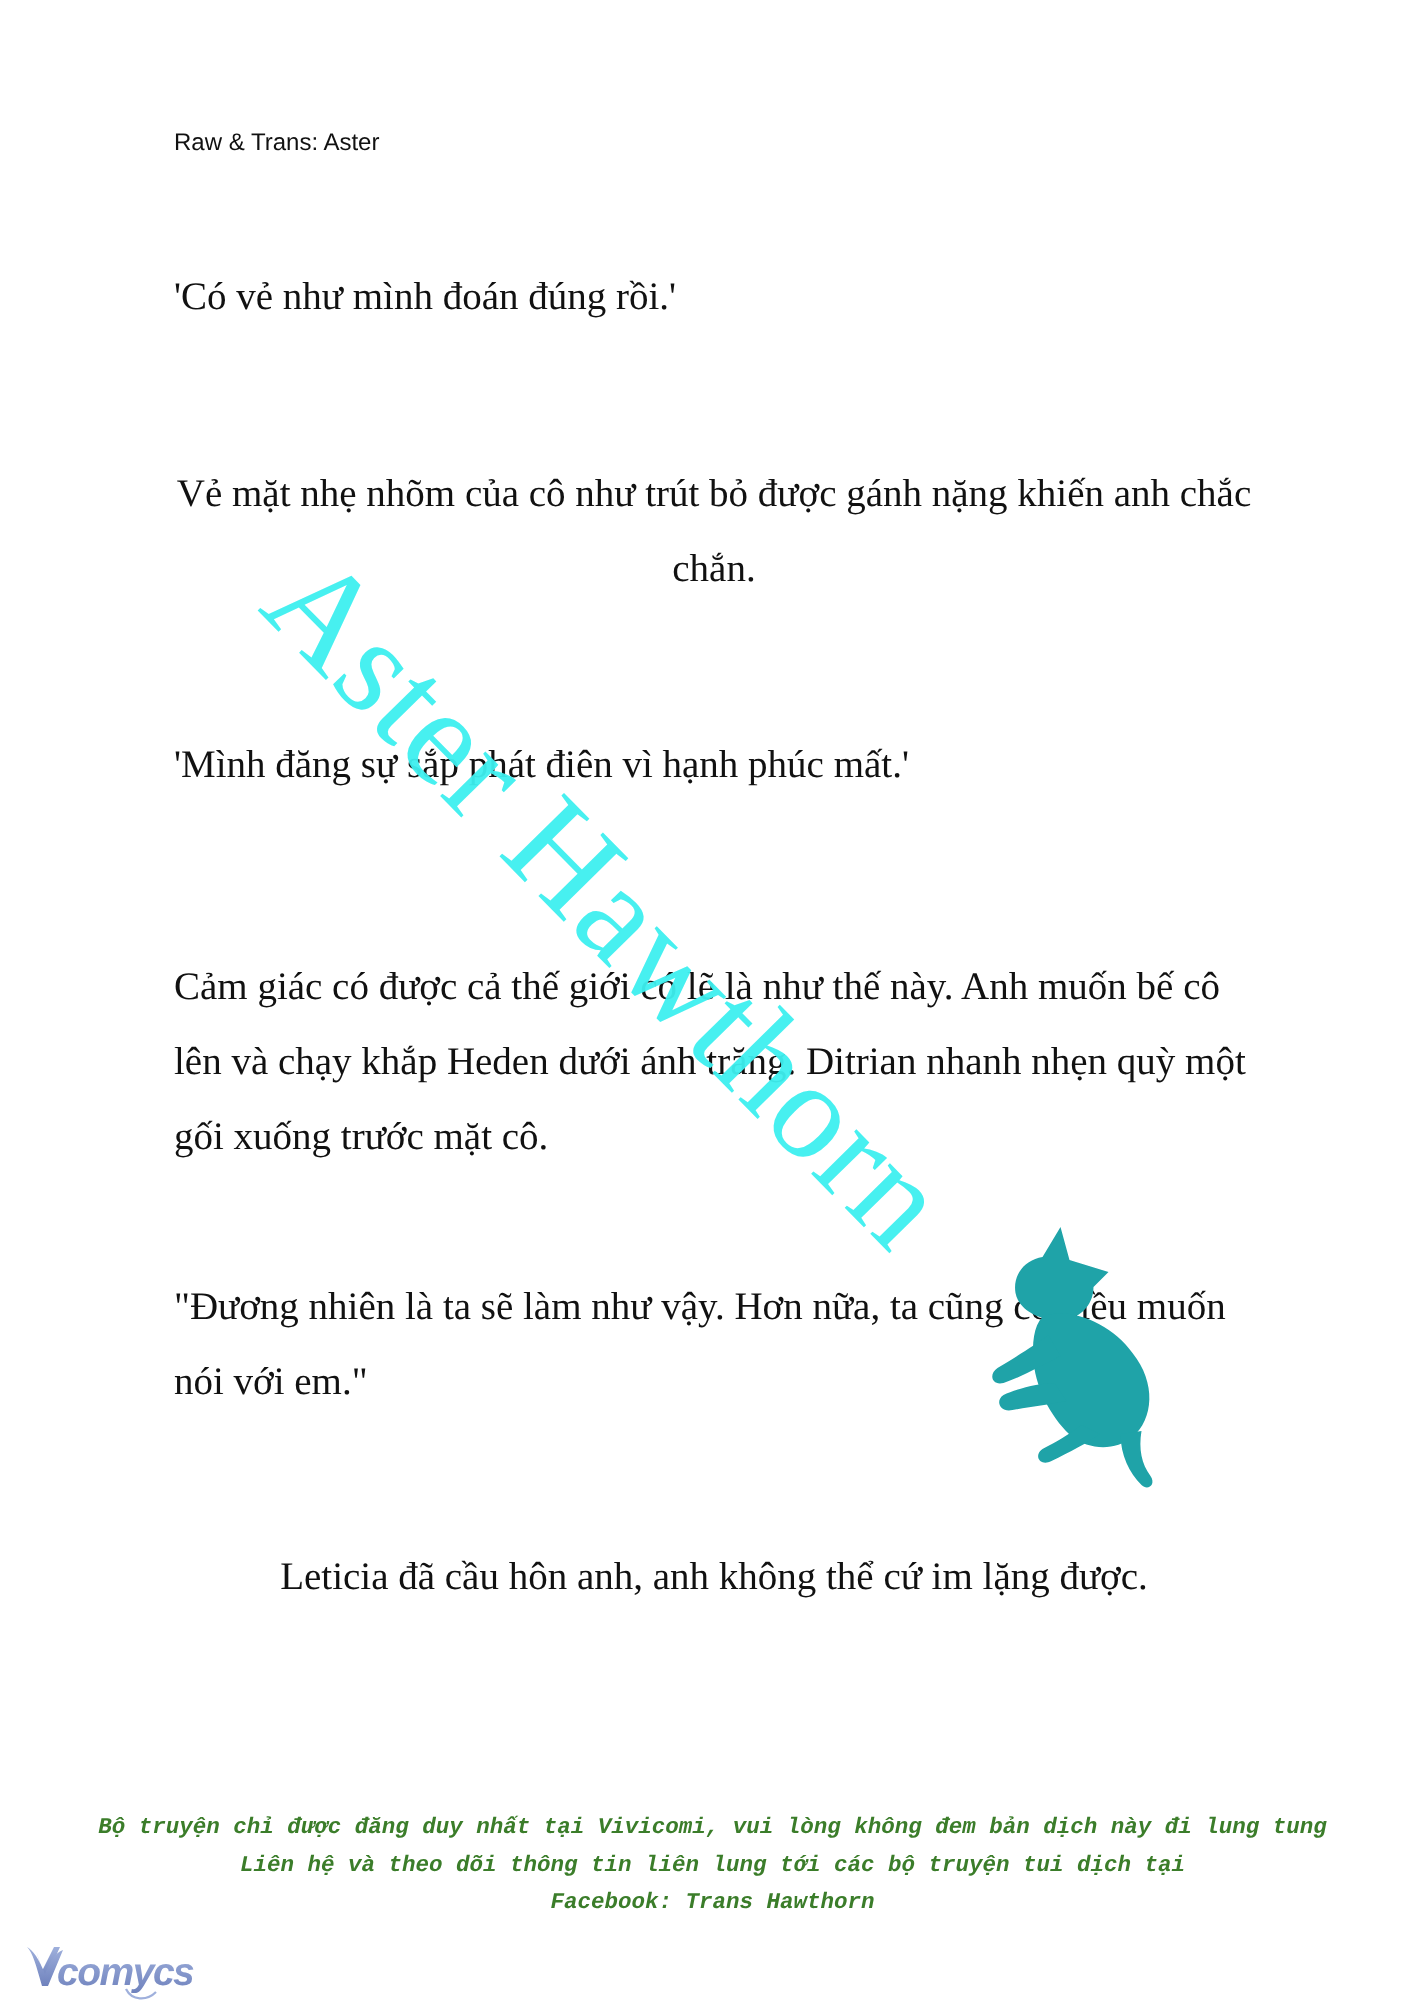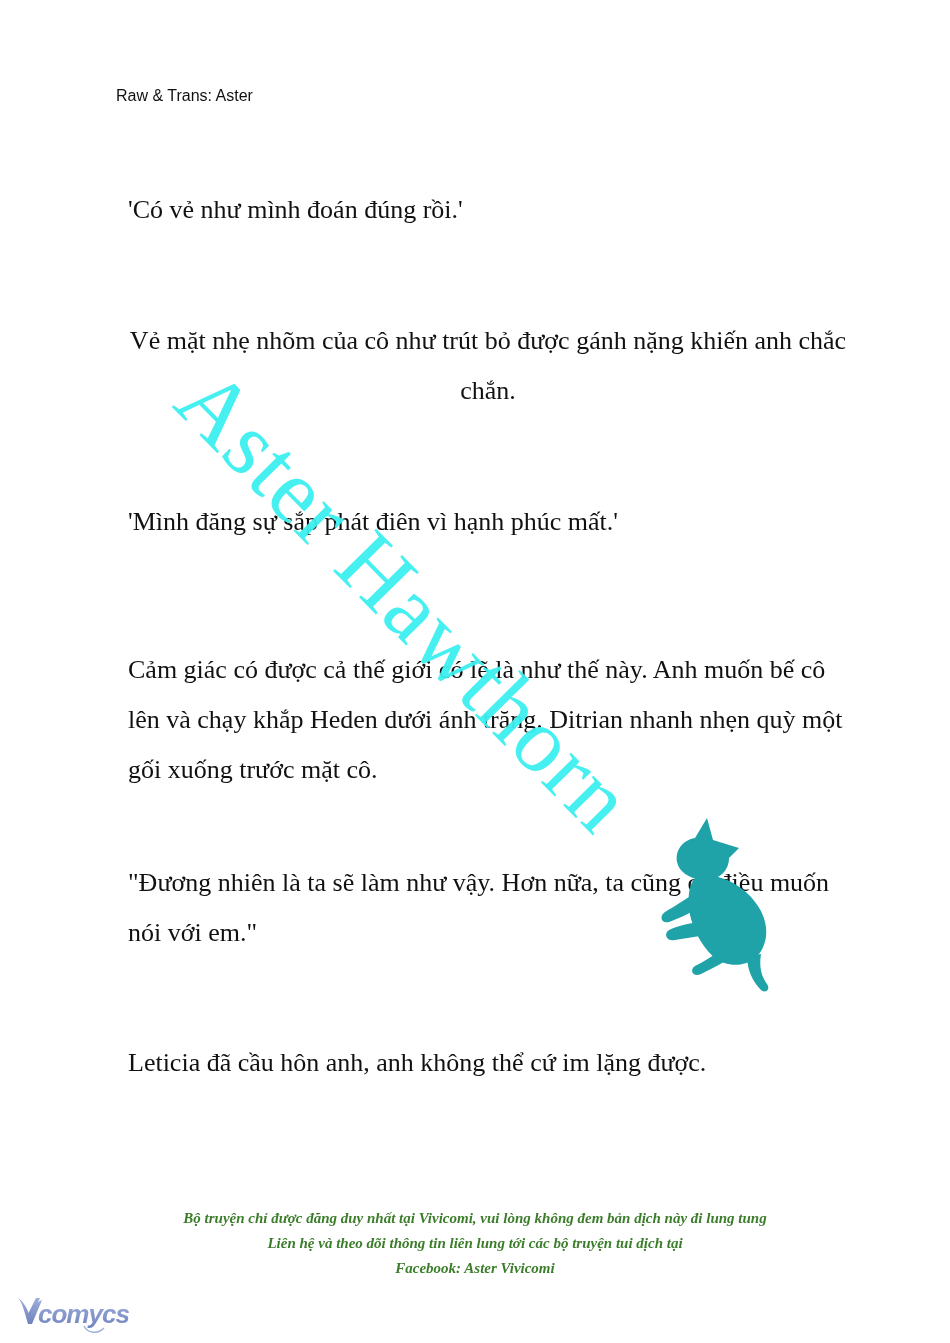--- a/index.html
+++ b/index.html
@@ -31,29 +31,29 @@
       margin-top: 28px;
     }
     .para {
       position: absolute;
       left: 116px;
       width: 720px;
       font-family: "Liberation Serif", serif;
       font-size: 26px;
       line-height: 50px;
       color: #111111;
-      margin: 12px;
+      margin: 0;
     }
     .footer-notice {
       position: absolute;
       left: 0;
       width: 950px;
       top: 1206px;
       text-align: center;
-      font-family: Liberation Serif, serif;
+      font-family: Liberation Mono, monospace;
       font-size: 15px;
       font-style: italic;
       font-weight: bold;
       color: #3b7d2a;
       line-height: 25px;
     }
     .footer-notice div { white-space: nowrap; }
     .watermark {
       position: absolute;
       left: 405px;
@@ -88,21 +88,21 @@
 
 <div class="page">
 
   <div class="header-credit">Raw &amp; Trans: Aster</div>
 
   <p class="para" style="top:173px;">'Có vẻ như mình đoán đúng rồi.'</p>
   <p class="para" style="top:304px;text-align:center;">Vẻ mặt nhẹ nhõm của cô như trút bỏ được gánh nặng khiến anh chắc chắn.</p>
   <p class="para" style="top:485px;">'Mình đăng sự sắp phát điên vì hạnh phúc mất.'</p>
   <p class="para" style="top:633px;">Cảm giác có được cả thế giới có lẽ là như thế này. Anh muốn bế cô lên và chạy khắp Heden dưới ánh trăng. Ditrian nhanh nhẹn quỳ một gối xuống trước mặt cô.</p>
   <p class="para" style="top:846px;">"Đương nhiên là ta sẽ làm như vậy. Hơn nữa, ta cũng có điều muốn nói với em."</p>
-  <p class="para" style="top:1026px;">Leticia đã cầu hôn anh, anh không thể cứ im lặng được.</p>
+  <p class="para" style="top:1026px;text-align:center;">Leticia đã cầu hôn anh, anh không thể cứ im lặng được.</p>
 
   <div class="watermark">Aster Hawthorn</div>
 
   <svg class="cat" viewBox="0 0 125 185" xmlns="http://www.w3.org/2000/svg">
     <g fill="#1fa3a8">
 
       <path d="M22 52 C20 40 28 30 40 28 L52 8 L58 30 L84 38 L74 48 C74 62 62 72 46 70 C34 68 24 62 22 52 Z"></path>
 
       <path d="M40 68 C56 60 86 72 100 92 C116 112 114 136 100 148 C88 158 70 156 60 148 C48 138 36 118 34 98 C33 86 34 74 40 68 Z"></path>
 
@@ -112,21 +112,21 @@
 
       <path d="M66 140 C58 146 48 152 40 156 C34 160 38 168 46 164 C58 158 70 152 78 146 Z"></path>
 
       <path d="M92 146 C92 160 98 172 106 180 C110 184 116 180 112 174 C106 166 104 156 106 144 Z"></path>
     </g>
   </svg>
 
   <div class="footer-notice">
     <div>Bộ truyện chỉ được đăng duy nhất tại Vivicomi, vui lòng không đem bản dịch này đi lung tung</div>
     <div>Liên hệ và theo dõi thông tin liên lung tới các bộ truyện tui dịch tại</div>
-    <div>Facebook: Aster Vivicomi</div>
+    <div>Facebook: Trans Hawthorn</div>
   </div>
 
   <svg class="logo" viewBox="0 0 130 42" xmlns="http://www.w3.org/2000/svg">
     <defs>
       <linearGradient id="lg" x1="0" y1="0" x2="0" y2="1">
         <stop offset="0" stop-color="#9fb0dc"></stop>
         <stop offset="1" stop-color="#6f82bd"></stop>
       </linearGradient>
     </defs>
     <path d="M2 6 L10 6 L16 26 L26 4 L22 4 L14 20 L10 6 Z" fill="url(#lg)"></path>

